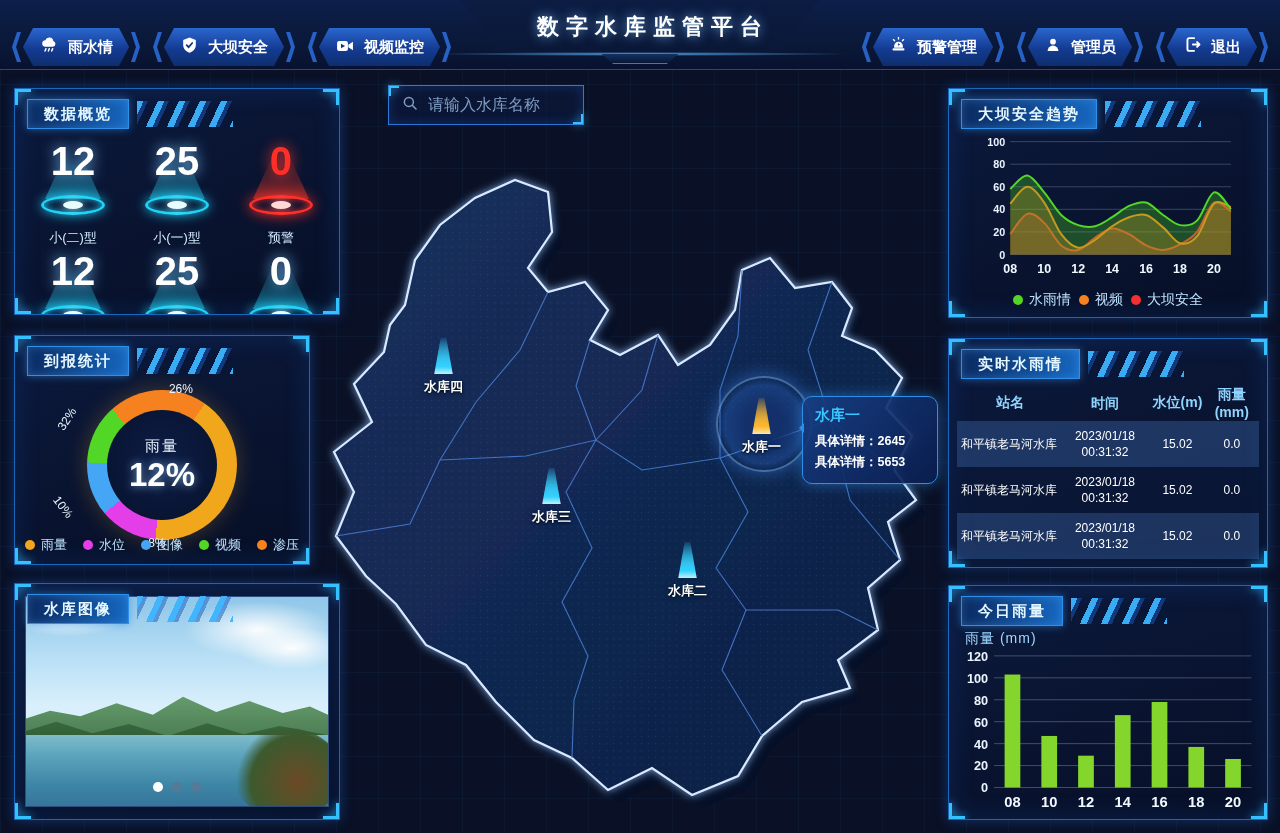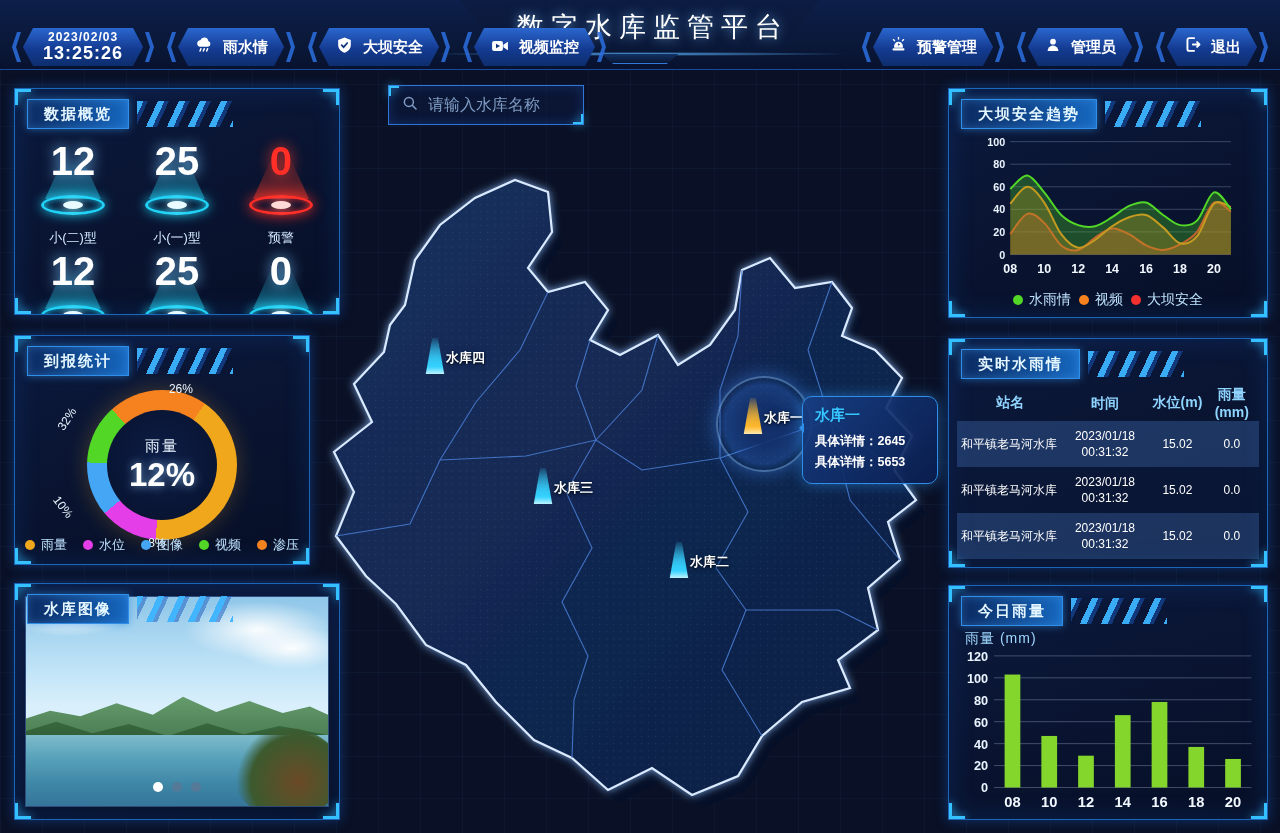--- a/index.html
+++ b/index.html
@@ -19,21 +19,21 @@
     width:360px; height:54px; display:flex; align-items:center; justify-content:center;
     background:linear-gradient(180deg,#0c1c42,#0a1736),
       repeating-linear-gradient(45deg, rgba(255,255,255,.05) 0 7px, transparent 7px 14px);
     clip-path:polygon(0 0,100% 0,88% 100%,12% 100%); }
   .title-band::before { content:""; position:absolute; left:-210px; top:26px; width:215px; height:16px;
     background:linear-gradient(90deg, rgba(25,70,160,0), #2a6fd8 55%, #7cc0ff);
     clip-path:polygon(0 100%,100% 0,100% 100%); }
   .title-band::after { content:""; position:absolute; right:-210px; top:26px; width:215px; height:16px;
     background:linear-gradient(270deg, rgba(25,70,160,0), #17448f 55%, #2f77d8);
     clip-path:polygon(0 0,100% 100%,0 100%); }
-  .page-title { font-size:27px; font-weight:normal; letter-spacing:7px; color:#fff;
+  .page-title { font-size:22px; font-weight:bold; letter-spacing:7px; color:#fff;
     text-shadow:0 0 12px rgba(120,190,255,.8); white-space:nowrap;margin-left:26px; }
   .title-tab { position:absolute; left:50%; top:54px; transform:translateX(-50%); width:96px; height:10px;
     background:linear-gradient(180deg,#123263,#0a1736);
     clip-path:polygon(10% 0,90% 0,78% 100%,22% 100%); border-bottom:1px solid #2f77d8; }
   .title-glow { position:absolute; left:50%; top:52px; transform:translateX(-50%); width:430px; height:4px;
     background:radial-gradient(ellipse at center, rgba(90,180,255,.9), transparent 70%); }
 
   .hgroup { position:absolute; top:28px; display:flex; gap:13px; align-items:center; }
   .hgroup.left { left:12px; } .hgroup.right { right:12px;font-family:Liberation Mono, monospace; }
   .hexwrap { display:flex; align-items:center; }
@@ -147,21 +147,21 @@
   .search { position:absolute; left:388px; top:85px; width:196px; height:40px; z-index:25;
     display:flex; align-items:center; gap:9px; padding:0 12px;
     background:rgba(12,28,66,.55); border:1px solid #2f77d8; box-shadow:inset 0 0 12px rgba(40,120,255,.25); }
   .search input { flex:1; background:transparent; border:none; outline:none; color:#cfe6ff; font-size:16px;
     font-family:Liberation Serif, serif; }
   .search input::placeholder { color:#7f9cc4; }
   .search .cr { width:10px; height:10px; border-width:2px; }
 
   
   .map { position:absolute; left:290px; top:140px; width:660px; height:690px; z-index:10; }
-  .marker { position:absolute; display:flex; flex-direction:row; align-items:center; z-index:12; cursor:pointer; }
+  .marker { position:absolute; display:flex; flex-direction:column; align-items:center; z-index:12; cursor:pointer; }
   .beacon { width:22px; height:36px;
     background:linear-gradient(180deg, rgba(60,220,255,.05), #35d2ff 80%, #bdf3ff);
     clip-path:polygon(37% 0,63% 0,92% 100%,8% 100%); filter:drop-shadow(0 0 6px rgba(60,210,255,.9)); }
   .beacon::after { content:""; display:block; }
   .marker .mlabel { margin-top:4px; font-size:13px; font-weight:bold; color:#fff; text-shadow:0 1px 3px #000, 0 0 6px rgba(0,40,90,.9); }
   .marker.gold .beacon { background:linear-gradient(180deg, rgba(255,200,60,.05), #ffb92e 80%, #ffe9b0);
     filter:drop-shadow(0 0 7px rgba(255,190,50,.95)); }
   .focus { position:absolute; left:426px; top:236px; width:96px; height:96px; border-radius:50%;
     background:radial-gradient(circle, rgba(20,50,110,.9) 30%, rgba(60,130,255,.25) 60%, transparent 72%);
     border:2px solid rgba(130,190,255,.45); box-shadow:0 0 18px rgba(70,140,255,.5); z-index:11; }
@@ -180,28 +180,20 @@
 <div class="stage">
 
   <div class="header">
     <div class="title-band">
       <div class="page-title">数字水库监管平台</div>
     </div>
     <div class="title-glow"></div>
     <div class="title-tab"></div>
 
     <div class="hgroup left">
-      <div class="hexwrap">
-        <i class="chev"></i>
-        <div class="hex-btn datetime">
-          <span class="d">2023/02/03</span>
-          <span class="t">13:25:26</span>
-        </div>
-        <i class="chev r"></i>
-      </div>
       <div class="hexwrap">
         <i class="chev"></i>
         <div class="hex-btn">
           <span><svg width="20" height="20" viewBox="0 0 24 24">
                 <path d="M7 13a4 4 0 0 1 .6-7.9A5 5 0 0 1 17.2 6 3.6 3.6 0 0 1 16.6 13z" fill="#fff"></path>
                 <g stroke="#fff" stroke-width="1.8" stroke-linecap="round">
                   <path d="M8.4 15.2 7.2 18"></path>
                   <path d="M12.4 15.2 11.2 18"></path>
                   <path d="M16.4 15.2 15.2 18"></path>
                 </g>

